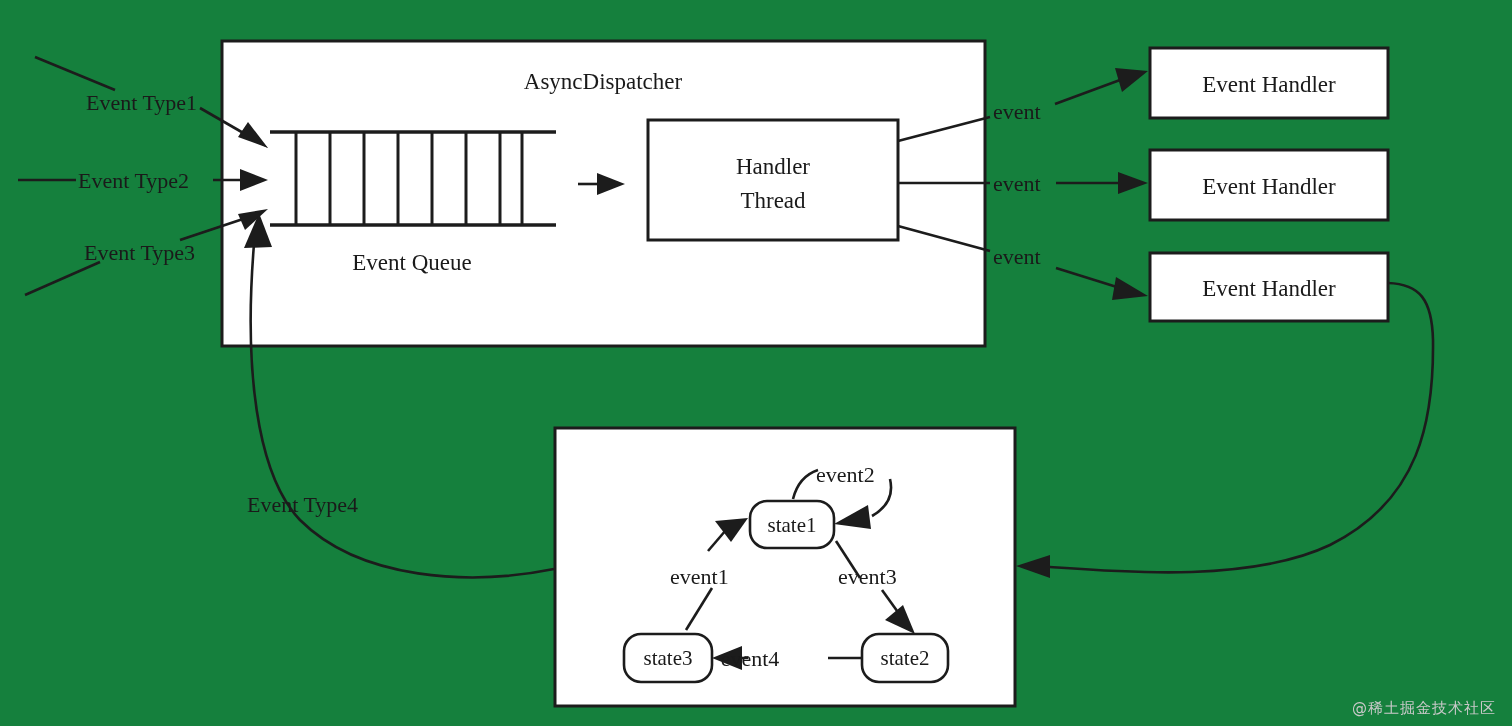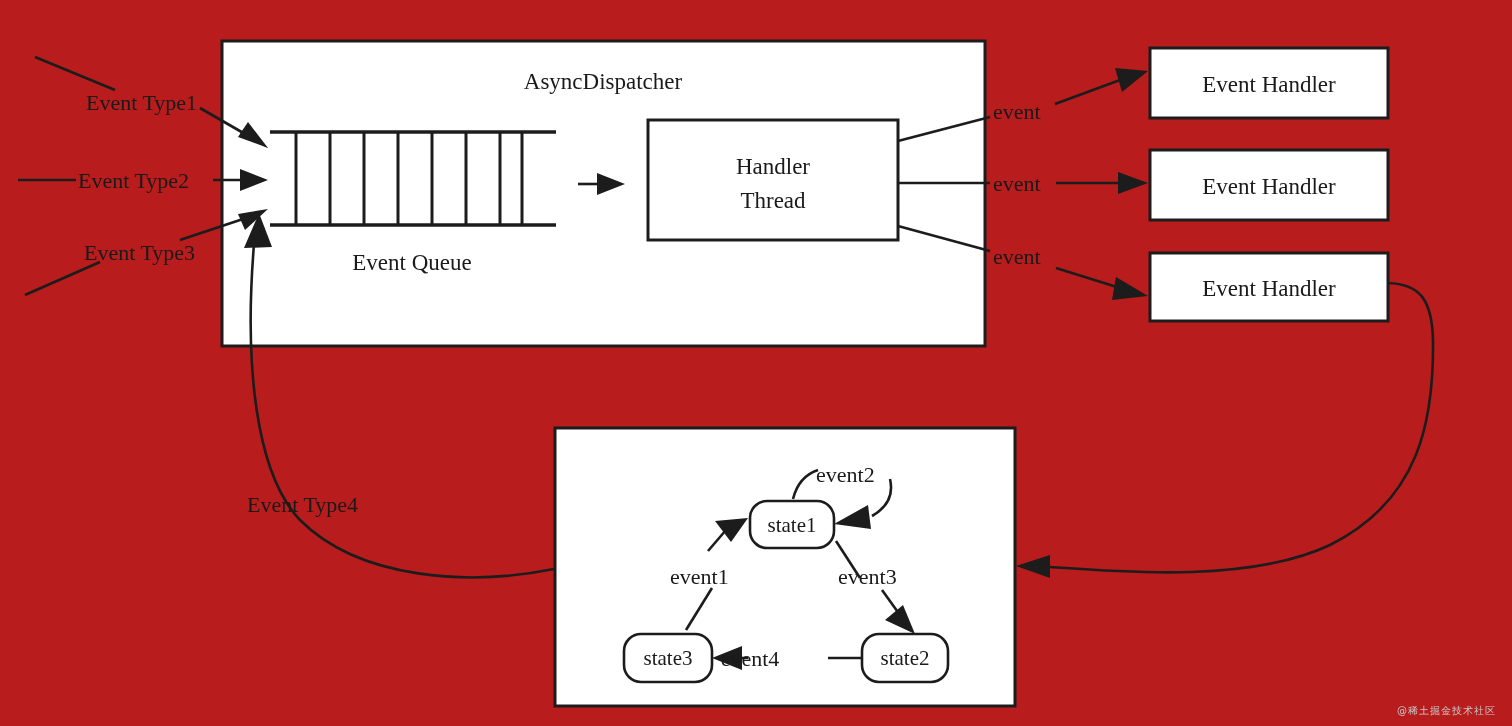--- a/index.html
+++ b/index.html
@@ -4,21 +4,21 @@
 <style>
   html, body {
     margin: 0;
     padding: 0;
     background: #ffffff;
   }
   #stage {
     position: relative;
     width: 1512px;
     height: 726px;
-    background: #b91c1c;
+    background: #15803d;
     font-family: "Liberation Serif", "DejaVu Serif", serif;
     overflow: hidden;
   }
   #diagram-svg {
     position: absolute;
     left: 0;
     top: 0;
     width: 1512px;
     height: 726px;
   }
@@ -62,21 +62,21 @@
   .statebox {
     stroke: #1c1c1c;
     stroke-width: 2.6;
     fill: #ffffff;
   }
   #watermark {
     position: absolute;
     right: 16px;
     bottom: 8px;
     font-family: "DejaVu Sans", sans-serif;
-    font-size: 10px;
+    font-size: 15px;
     color: #c9c9c9;
     letter-spacing: 1px;
     user-select: none;
   }
 </style>
 </head>
 <body>
 
 <div id="stage">
 

